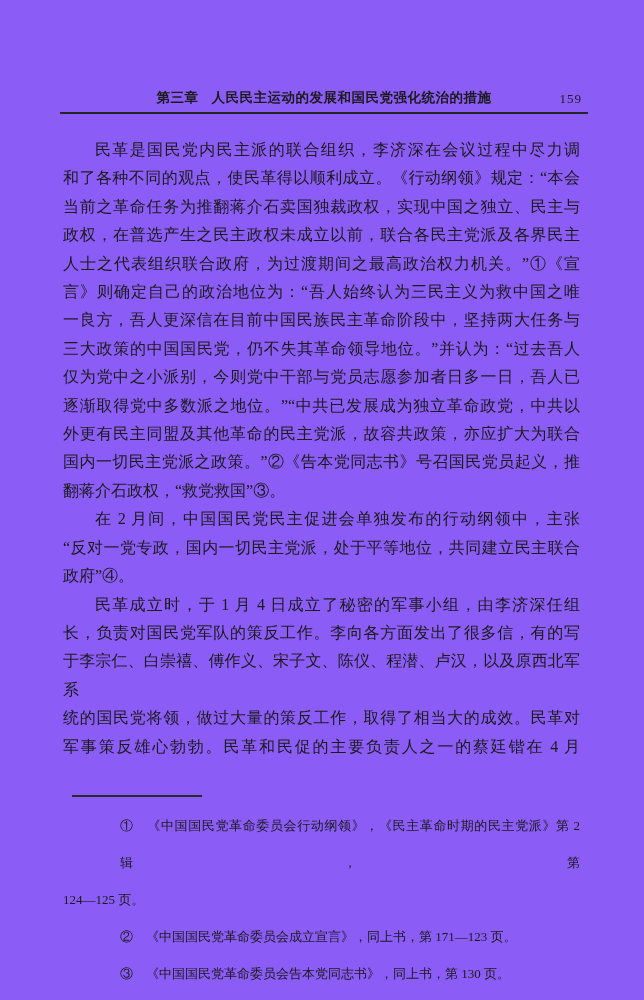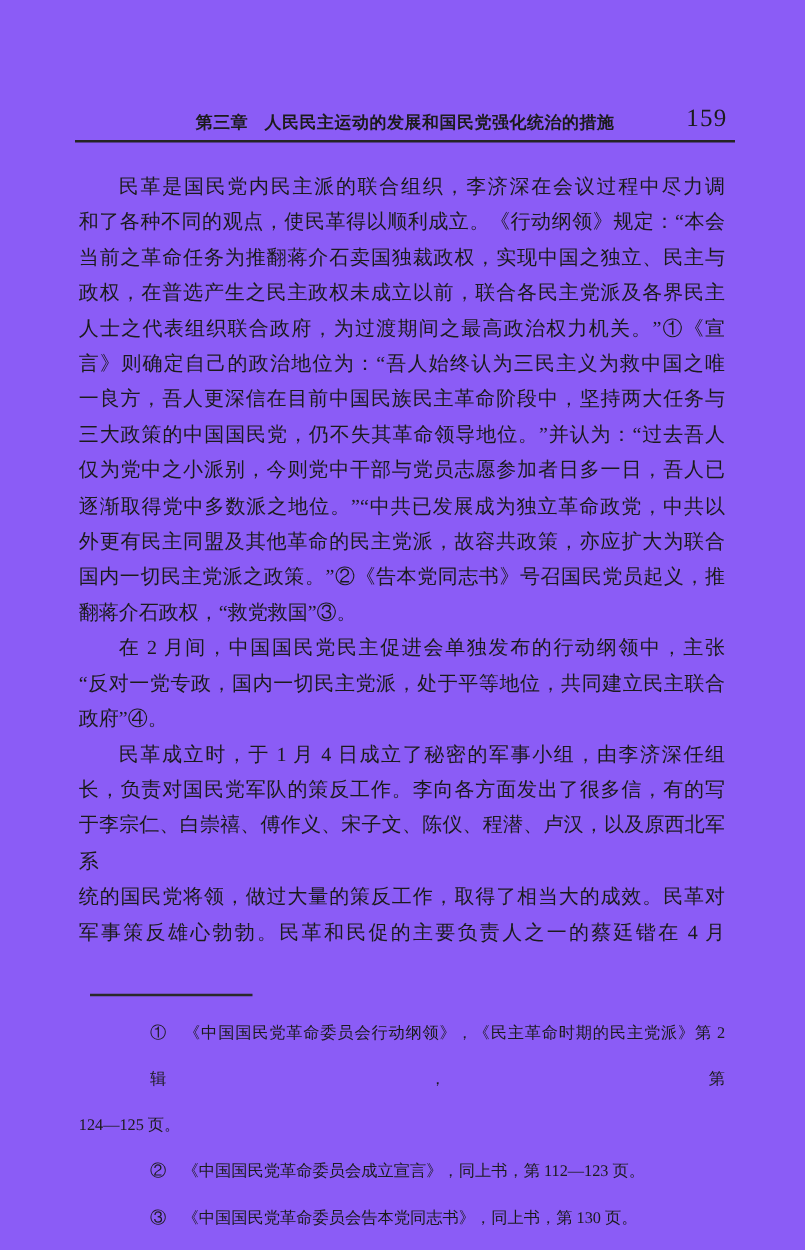--- a/index.html
+++ b/index.html
@@ -12,21 +12,21 @@
   .header{
     position:absolute;left:60px;top:86px;width:528px;height:26px;
     border-bottom:2px solid #242424;
   }
   .header-title{
     position:absolute;left:0;right:0;text-align:center;bottom:5px;
     font-size:13.5px;font-weight:700;letter-spacing:.5px;white-space:nowrap;
   }
   .header-chapter{margin-right:13px;}
   .page-number{
-    position:absolute;right:6px;bottom:5px;font-size:20px;font-weight:400;
+    position:absolute;right:6px;bottom:5px;font-size:13px;font-weight:400;
     letter-spacing:1px;
   }
   
   .body-text{
     position:absolute;left:63px;top:136px;width:517px;
     font-size:16px;line-height:28.4px;
   }
   .bline{white-space:nowrap;}
   .bline.fill{white-space:normal;text-align:justify;text-align-last:justify;}
   .bline.indent{text-indent:2em;}
@@ -76,18 +76,18 @@
       <div class="bline fill">于李宗仁、白崇禧、傅作义、宋子文、陈仪、程潜、卢汉，以及原西北军系</div>
       <div class="bline fill">统的国民党将领，做过大量的策反工作，取得了相当大的成效。民革对</div>
       <div class="bline fill">军事策反雄心勃勃。民革和民促的主要负责人之一的蔡廷锴在 4 月</div>
     </div>
 
   <div class="fn-rule"></div>
 
   <div class="footnotes">
       <div class="fline fn-first fill">①　《中国国民党革命委员会行动纲领》，《民主革命时期的民主党派》第 2 辑，第</div>
       <div class="fline">124—125 页。</div>
-      <div class="fline fn-first">②　《中国国民党革命委员会成立宣言》，同上书，第 112—123 页。</div>
+      <div class="fline fn-first">②　《中国国民党革命委员会成立宣言》，同上书，第 171—123 页。</div>
       <div class="fline fn-first">③　《中国国民党革命委员会告本党同志书》，同上书，第 130 页。</div>
       <div class="fline fn-first">④　《中国国民党民主促进会行动纲领》，同上书，第 131 页。</div>
     </div>
 
 </div>
 
 </body></html>

